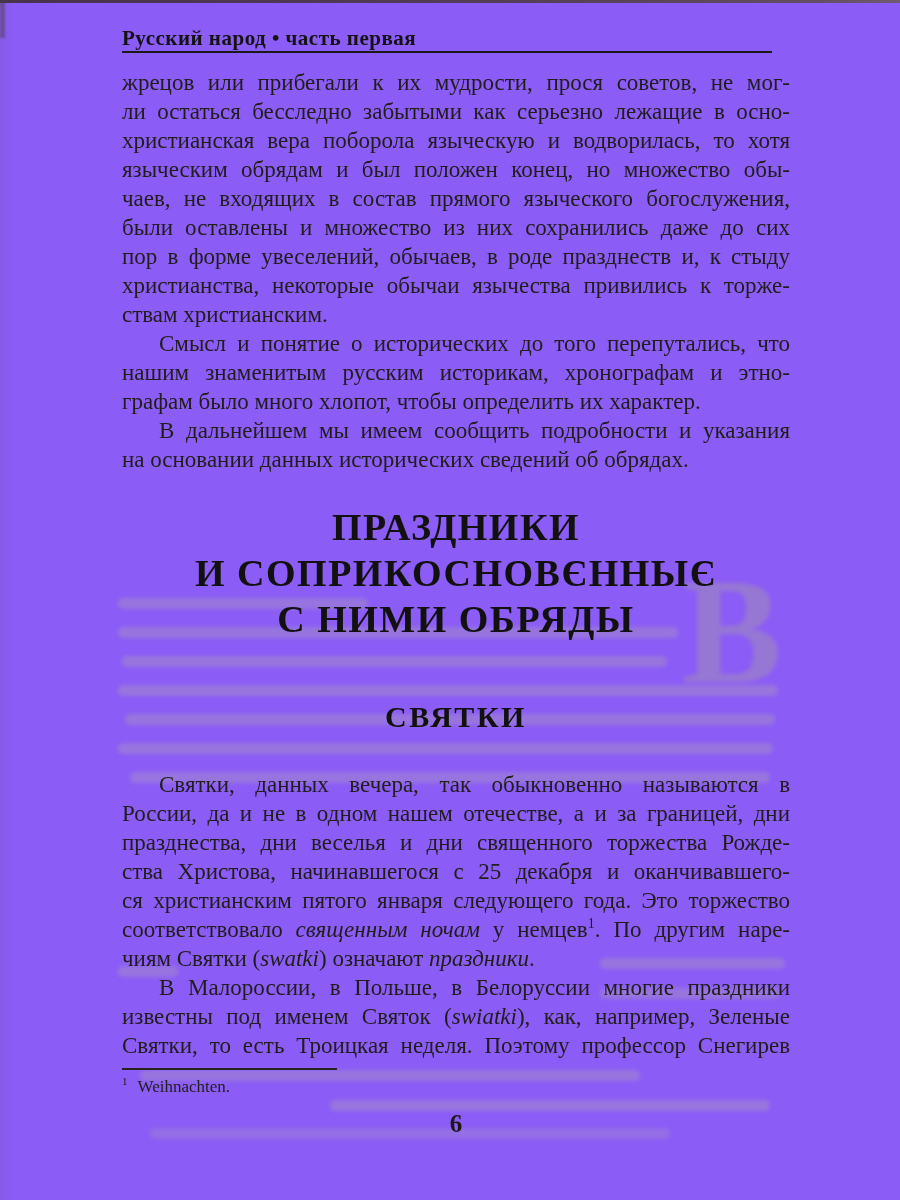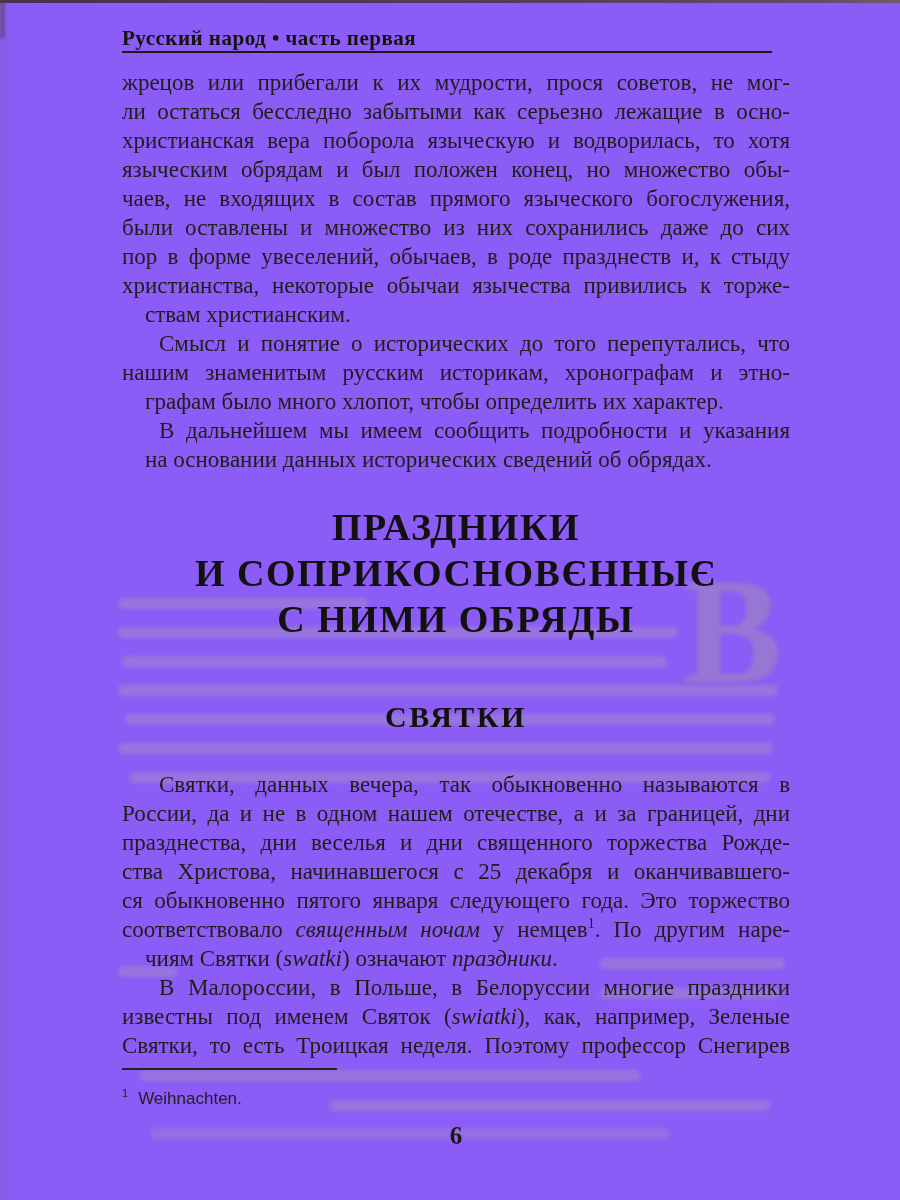--- a/index.html
+++ b/index.html
@@ -61,21 +61,21 @@
     position: absolute; left: 122px; top: 68px; width: 668px;
     z-index: 1;
   }
   .para { margin: 0; }
   .tline {
     font-size: 23px; line-height: 29px; height: 29px; overflow: hidden;
     text-align: justify; text-align-last: justify;
     color: #201d1b;
   }
   .tline::after { content: ""; display: inline-block; width: 100%; height: 0; }
-  .tline.last { text-align-last: left; margin-left: 23px; }
+  .tline.last { text-align-last: left; }
   .tline.last::after { content: none; }
   .tline.indent { text-indent: 37px; }
   .tline .it { font-style: italic; }
   .tline .sup { font-size: 14px; vertical-align: super; line-height: 0; }
   
   .heading { margin-top: 30px; }
   .heading-line {
     text-align: center;
     font-size: 38px; line-height: 46px; font-weight: bold;
     letter-spacing: 1.5px; color: #131110;
@@ -86,22 +86,22 @@
     font-size: 30px; line-height: 38px; font-weight: bold;
     letter-spacing: 2.5px; color: #131110;
   }
   .first-body-block { margin-top: 34px; }
   
   .footnote-rule {
     margin-top: 8px;
     width: 215px; height: 2px; background: #26221f;
   }
   .footnote {
-    margin-top: 12px;
-    font-family: Liberation Sans, sans-serif;
+    margin-top: 0;
+    font-family: Liberation Serif, serif;
     font-size: 17px; line-height: 22px; color: #24201d;
   }
   .footnote .fn-marker { font-size: 11px; vertical-align: super; margin-right: 10px; }
   
   .page-number {
     margin-top: 12px;
     text-align: center;
     font-size: 25px; font-weight: bold; color: #1b1815;
   }
 </style>
@@ -158,21 +158,21 @@
         <div class="heading-line">ПРАЗДНИКИ</div>
         <div class="heading-line">И СОПРИКОСНОВЄННЫЄ</div>
         <div class="heading-line">С НИМИ ОБРЯДЫ</div>
       </div>
       <div class="subheading">СВЯТКИ</div>
       <div class="para first-body-block">
         <div class="tline indent"><span>Святки, данных вечера, так обыкновенно называются в</span></div>
         <div class="tline"><span>России, да и не в одном нашем отечестве, а и за границей, дни</span></div>
         <div class="tline"><span>празднества, дни веселья и дни священного торжества Рожде-</span></div>
         <div class="tline"><span>ства Христова, начинавшегося с 25 декабря и оканчивавшего-</span></div>
-        <div class="tline"><span>ся обыкновенно пятого января следующего года. Это торжество</span></div>
+        <div class="tline"><span>ся христианским пятого января следующего года. Это торжество</span></div>
         <div class="tline"><span>соответствовало </span><span class="it">священным ночам</span><span> у немцев</span><span class="sup">1</span><span>. По другим наре-</span></div>
         <div class="tline last"><span>чиям Святки (</span><span class="it">swatki</span><span>) означают </span><span class="it">праздники</span><span>.</span></div>
       </div>
       <div class="para">
         <div class="tline indent"><span>В Малороссии, в Польше, в Белоруссии многие праздники</span></div>
         <div class="tline"><span>известны под именем Святок (</span><span class="it">swiatki</span><span>), как, например, Зеленые</span></div>
         <div class="tline"><span>Святки, то есть Троицкая неделя. Поэтому профессор Снегирев</span></div>
       </div>
       <div class="footnote-rule"></div>
       <div class="footnote"><span class="fn-marker">1</span><span>Weihnachten.</span></div>

